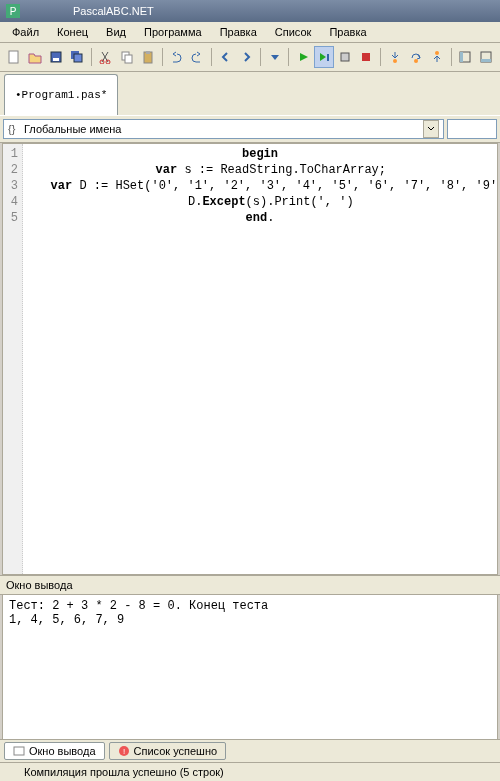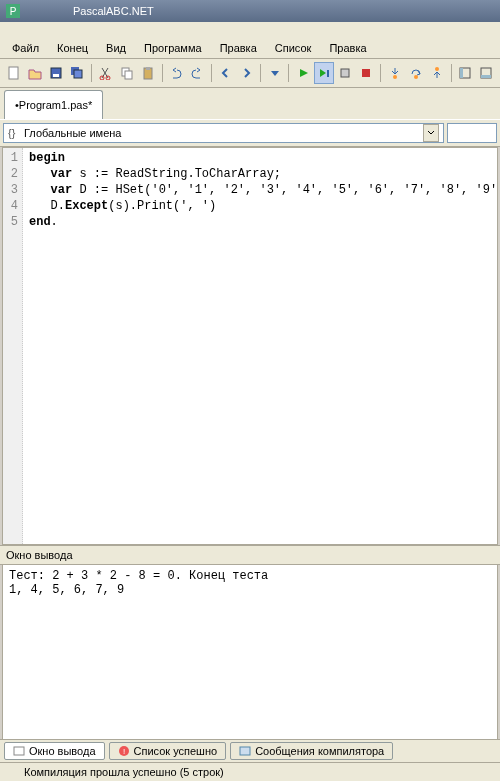--- a/index.html
+++ b/index.html
@@ -24,21 +24,21 @@
 }
 .titlebar svg { flex-shrink: 0; }
 .titlebar-text { font-size: 11px; margin-left: 48px; }
 .menubar {
   background: #ece9d8;
   display: flex;
   padding: 2px 4px;
   gap: 2px;
   border-bottom: 1px solid #aca899;
 }
-.menu-item { padding: 2px 8px; cursor: pointer; margin-top: 16px; }
+.menu-item { padding: 2px 8px; cursor: pointer; }
 .toolbar {
   background: #ece9d8;
   padding: 3px 4px;
   display: flex;
   gap: 2px;
   border-bottom: 1px solid #aca899;
   align-items: center;
 }
 .tool-btn {
   width: 22px; height: 22px;
@@ -52,23 +52,24 @@
   background: #ece9d8;
   padding: 2px 4px 0;
   display: flex;
   gap: 2px;
 }
 .tab {
   background: #fff;
   border: 1px solid #919b9c;
   border-bottom: none;
   border-radius: 3px 3px 0 0;
-  padding: 8px 10px;
+  padding: 14px 10px;
   font-size: 11px;
   cursor: pointer;
+  font-family: Liberation Mono, monospace;
 }
 .scopebar {
   background: #ece9d8;
   padding: 3px;
   border-top: 1px solid #fff;
   border-bottom: 1px solid #aca899;
   display: flex;
   align-items: center;
   gap: 3px;
 }
@@ -113,32 +114,33 @@
 }
 .gutter div { padding-right: 4px; height: 16px; line-height: 16px; }
 .code {
   flex: 1;
   font-family: "Courier New", monospace;
   font-size: 12px;
   white-space: pre;
   padding: 2px 6px;
   line-height: 16px;
   overflow: auto;
+  text-align: center;
 }
 .kw { font-weight: bold; }
 .output-label {
   background: #ece9d8;
   padding: 3px 6px;
   border-top: 1px solid #aca899;
   border-bottom: 1px solid #aca899;
   font-size: 11px;
 }
 .output-area {
   background: #fff;
-  height: 174px;
+  height: 144px;
   font-family: "Courier New", monospace;
   font-size: 12px;
   padding: 4px 6px;
   white-space: pre-wrap;
   border-left: 1px solid #aca899;
   border-right: 1px solid #aca899;
   margin: 0 2px;
 }
 .bottom-tabs {
   background: #ece9d8;
@@ -355,21 +357,15 @@
       </svg>
     <span>Окно вывода</span>
   </div>
   <div class="btab inactive">
     <svg width="12" height="12">
         <circle cx="6" cy="6" r="5" fill="#e55"></circle>
         <text x="6" y="9" font-size="8" fill="#fff" text-anchor="middle">!</text>
       </svg>
     <span>Список успешно</span>
   </div>
-  <div class="btab inactive">
-    <svg width="12" height="12">
-        <rect x="1" y="2" width="10" height="8" fill="#cde" stroke="#58a"></rect>
-      </svg>
-    <span>Сообщения компилятора</span>
-  </div>
 </div>
 
 <div class="statusbar">Компиляция прошла успешно (5 строк)</div>
 
 </body></html>

